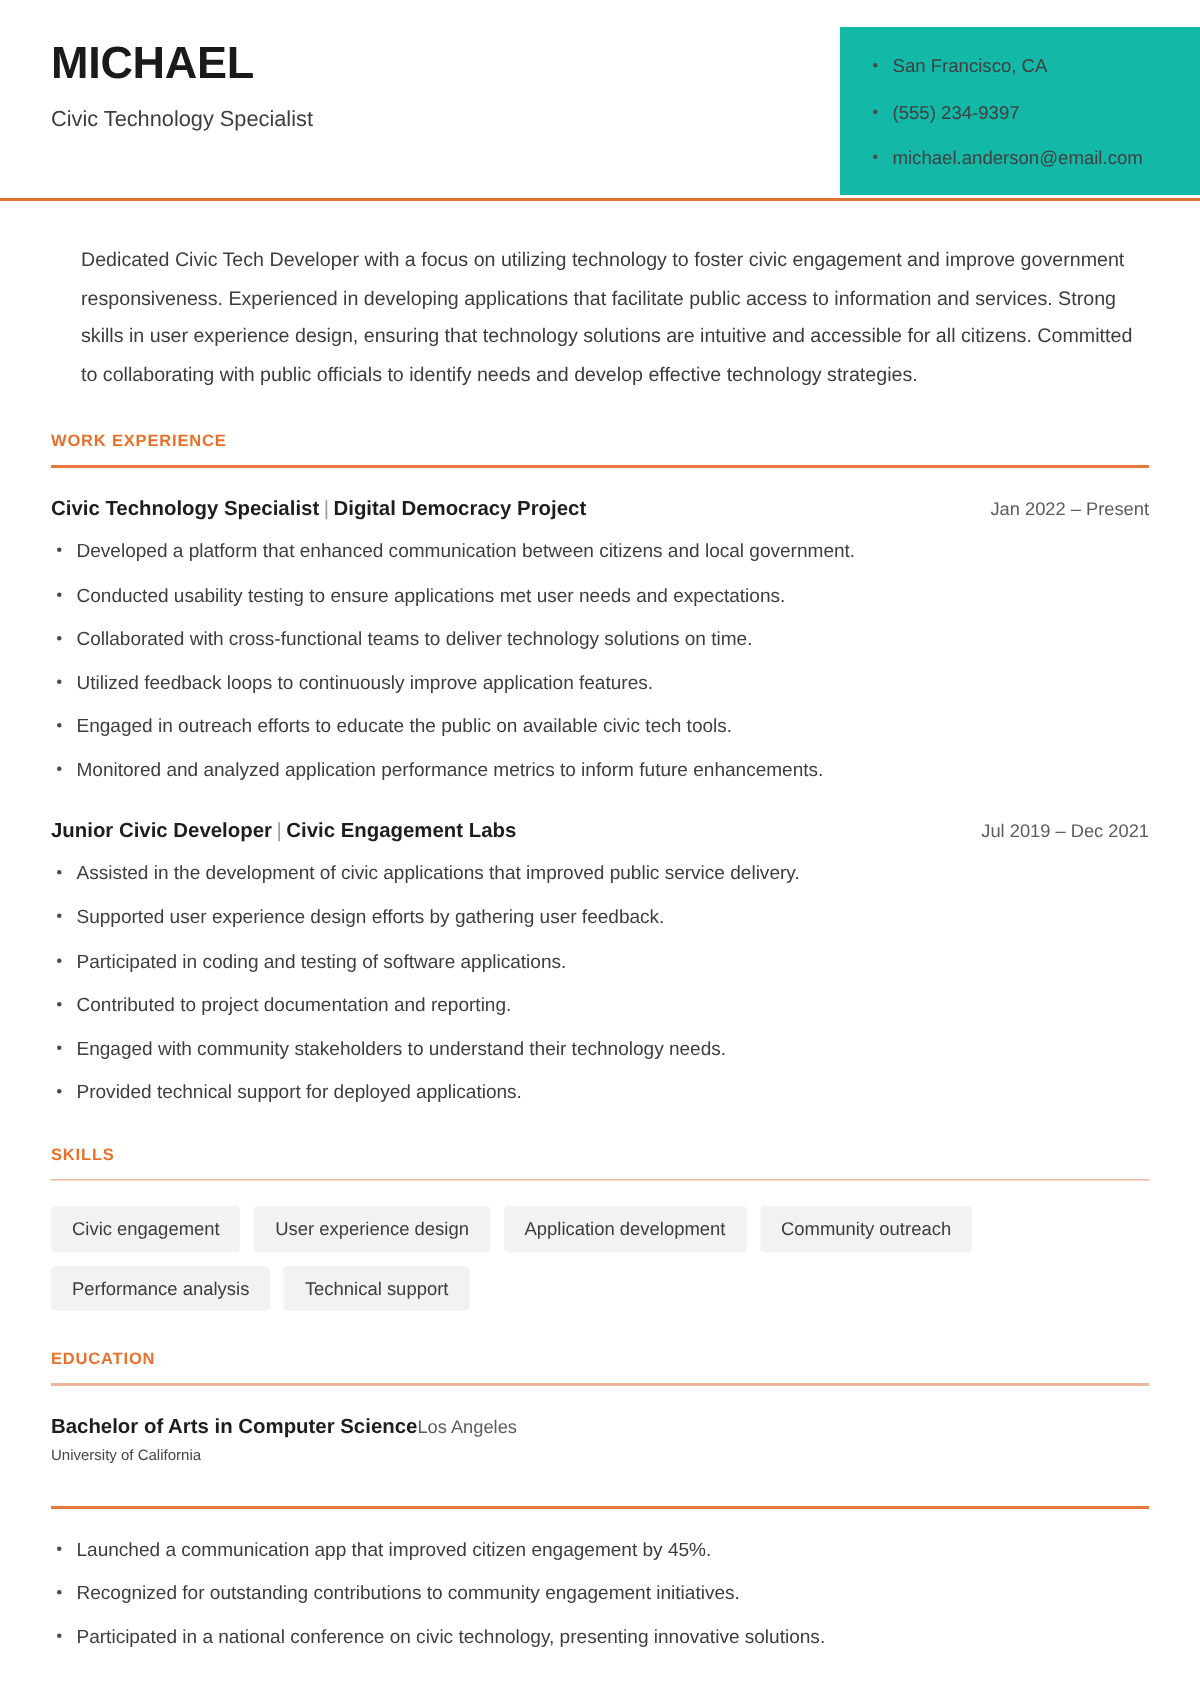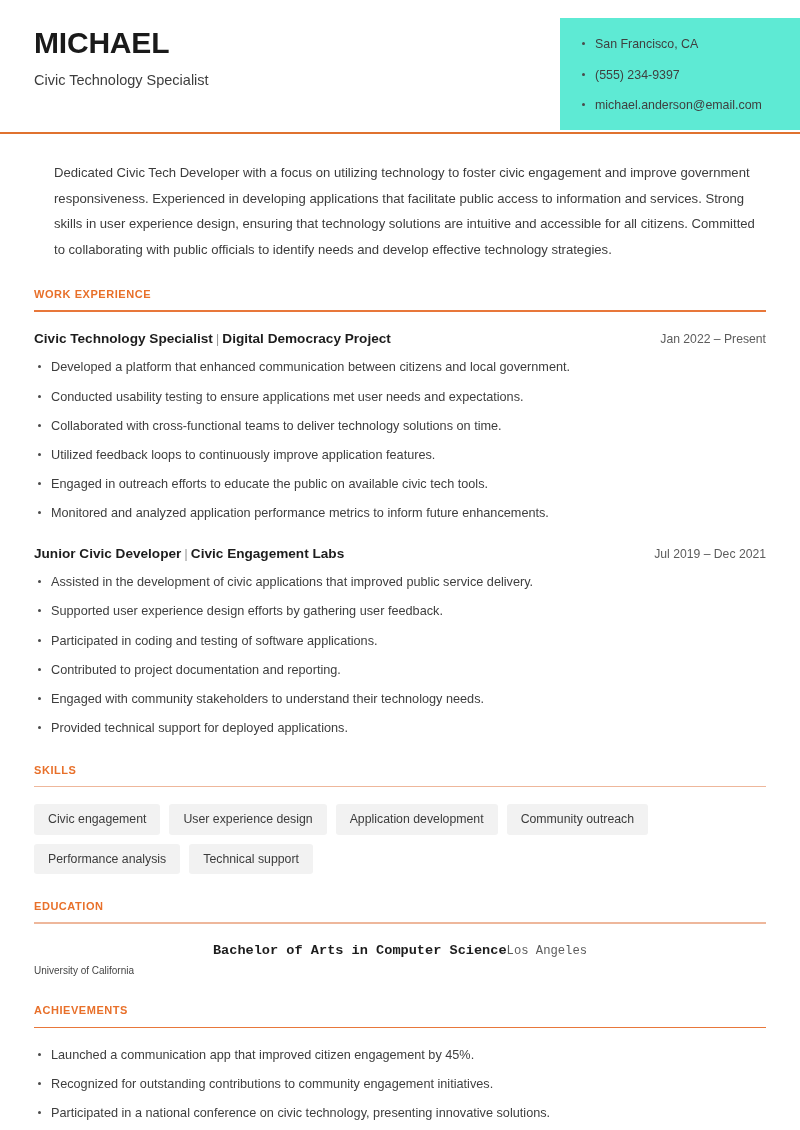--- a/index.html
+++ b/index.html
@@ -50,21 +50,21 @@
   .job-title {
     margin-top: 11px;
     font-size: 14.5px;
     color: #3d3d3d;
     font-weight: normal;
     line-height: 1.3;
   }
 
   .contact-box {
     width: 240px;
-    background: #5eead4;
+    background: #14b8a6;
     padding: 18px 0 16px 22px;
     margin-top: 18px;
   }
 
   .contact-list { list-style: none; }
 
   .contact-item {
     font-size: 12.4px;
     color: #3f3f3f;
     line-height: 1.35;
@@ -201,23 +201,22 @@
     line-height: 1;
     padding: 9px 14px;
     border-radius: 3px;
     white-space: nowrap;
   }
 
   
   .edu-top {
     display: flex;
     align-items: baseline;
-    justify-content: center;
+    justify-content: flex-start;
     width: 732px;
-    font-family: Liberation Mono, monospace;
   }
 
   .edu-degree {
     font-size: 13.6px;
     font-weight: bold;
     color: #1d1d1d;
     line-height: 1.3;
   }
 
   .edu-location {
@@ -319,21 +318,20 @@
       <div class="entry">
         <div class="edu-top">
           <div class="edu-degree">Bachelor of Arts in Computer Science</div>
           <div class="edu-location">Los Angeles</div>
         </div>
         <div class="edu-school">University of California</div>
       </div>
     </div>
 
     <div class="section">
-      <div class="section-heading">ACHIEVEMENTS</div>
       <div class="section-rule strong"></div>
       <ul class="bullets achv-list">
         <li class="bullet">Launched a communication app that improved citizen engagement by 45%.</li>
         <li class="bullet">Recognized for outstanding contributions to community engagement initiatives.</li>
         <li class="bullet">Participated in a national conference on civic technology, presenting innovative solutions.</li>
       </ul>
     </div>
 
   </div>
 </div>

